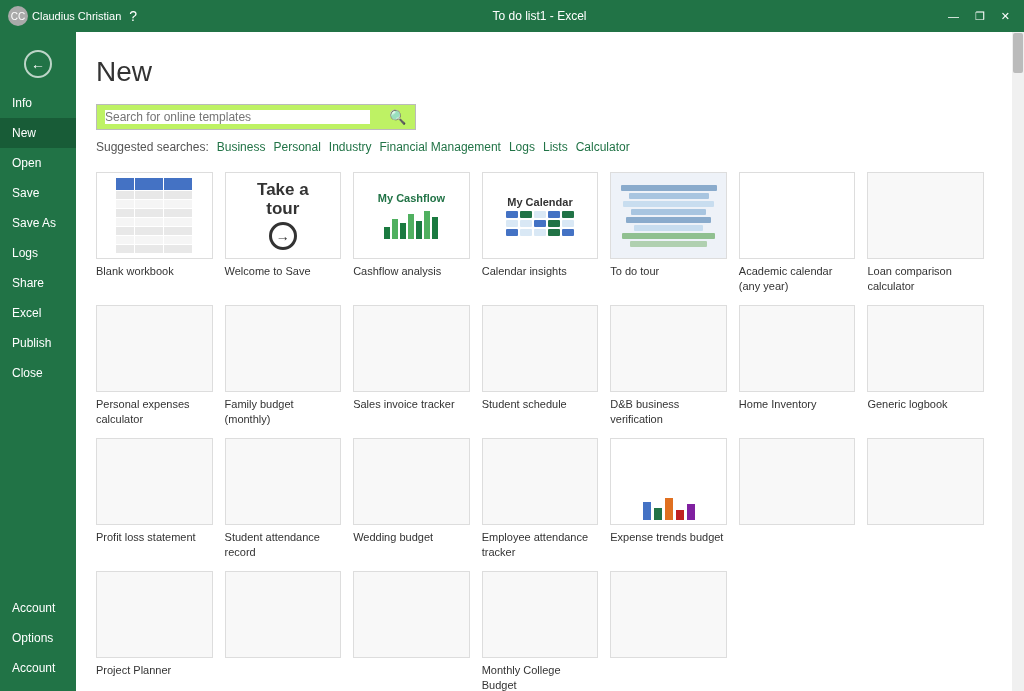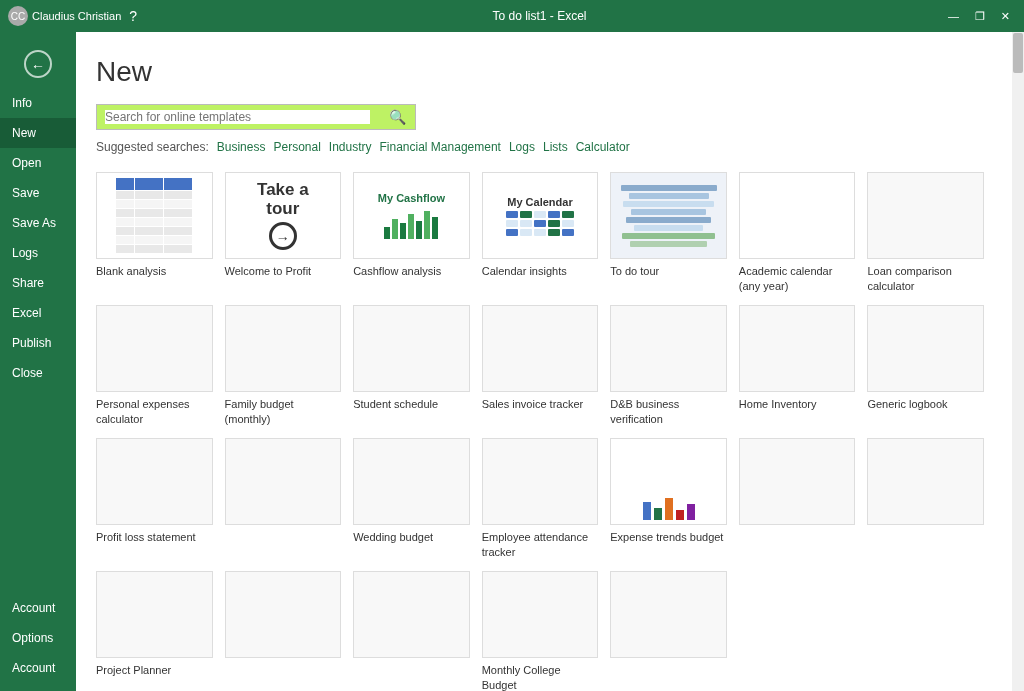--- a/index.html
+++ b/index.html
@@ -238,31 +238,31 @@
               <div style="background: rgb(232, 232, 232);"></div>
               <div style="background: rgb(232, 232, 232);"></div>
               <div style="background: rgb(245, 245, 245);"></div>
               <div style="background: rgb(245, 245, 245);"></div>
               <div style="background: rgb(245, 245, 245);"></div>
               <div style="background: rgb(232, 232, 232);"></div>
               <div style="background: rgb(232, 232, 232);"></div>
               <div style="background: rgb(232, 232, 232);"></div>
             </div>
           </div>
-          <div class="template-name">Blank analysis</div>
+          <div class="template-name">Blank workbook</div>
         </div>
         <div class="template-card">
           <div class="template-thumb" style="background: white;">
             <div style="display: flex; flex-direction: column; align-items: center; justify-content: center; gap: 4px;">
               <div style="font-size: 17px; font-weight: 700; color: rgb(51, 51, 51); line-height: 1.1; text-align: center; white-space: pre;">Take a
 tour</div>
               <div style="width: 28px; height: 28px; border-radius: 50%; border: 3px solid rgb(51, 51, 51); display: flex; align-items: center; justify-content: center; font-size: 14px; color: rgb(51, 51, 51);">→</div>
             </div>
           </div>
-          <div class="template-name">Welcome to Profit</div>
+          <div class="template-name">Welcome to Save</div>
         </div>
         <div class="template-card">
           <div class="template-thumb" style="background: white;">
             <div style="display: flex; flex-direction: column; align-items: center; justify-content: center;">
               <div style="font-size: 11px; color: rgb(33, 115, 70); font-weight: 700; margin-bottom: 3px;">My Cashflow</div>
               <div style="display: flex; align-items: flex-end; gap: 2px; height: 32px;">
                 <div style="width: 6px; height: 12px; background: rgb(26, 122, 64);"></div>
                 <div style="width: 6px; height: 20px; background: rgb(80, 176, 96);"></div>
                 <div style="width: 6px; height: 16px; background: rgb(26, 122, 64);"></div>
                 <div style="width: 6px; height: 25px; background: rgb(80, 176, 96);"></div>
@@ -381,41 +381,41 @@
             <div style="height: 6px; background: rgb(176, 204, 224); border-radius: 1px; opacity: 0.85;"></div>
             <div style="height: 6px; background: rgb(208, 228, 240); border-radius: 1px; opacity: 0.85;"></div>
             <div style="height: 6px; background: rgb(96, 144, 176); border-radius: 1px; opacity: 0.85;"></div>
             <div style="height: 6px; background: rgb(144, 184, 208); border-radius: 1px; opacity: 0.85;"></div>
             <div style="height: 6px; background: rgb(192, 216, 232); border-radius: 1px; opacity: 0.85;"></div>
           </div>
           <div class="template-name">Family budget (monthly)</div>
         </div>
         <div class="template-card">
           <div class="template-thumb" style="background: rgb(248, 248, 248); padding: 5px; display: flex; flex-direction: column; justify-content: center; gap: 2px;">
+            <div style="height: 8px; background: rgb(32, 112, 96); border-radius: 1px; opacity: 0.85;"></div>
+            <div style="height: 8px; background: rgb(64, 160, 144); border-radius: 1px; opacity: 0.85;"></div>
+            <div style="height: 8px; background: rgb(112, 192, 176); border-radius: 1px; opacity: 0.85;"></div>
+            <div style="height: 8px; background: rgb(32, 112, 96); border-radius: 1px; opacity: 0.85;"></div>
+            <div style="height: 8px; background: rgb(64, 160, 144); border-radius: 1px; opacity: 0.85;"></div>
+          </div>
+          <div class="template-name">Sales invoice tracker</div>
+        </div>
+        <div class="template-card">
+          <div class="template-thumb" style="background: rgb(248, 248, 248); padding: 5px; display: flex; flex-direction: column; justify-content: center; gap: 2px;">
             <div style="height: 6px; background: rgb(68, 114, 196); border-radius: 1px; opacity: 0.85;"></div>
             <div style="height: 6px; background: rgb(32, 160, 160); border-radius: 1px; opacity: 0.85;"></div>
             <div style="height: 6px; background: rgb(176, 200, 232); border-radius: 1px; opacity: 0.85;"></div>
             <div style="height: 6px; background: rgb(68, 114, 196); border-radius: 1px; opacity: 0.85;"></div>
             <div style="height: 6px; background: rgb(32, 160, 160); border-radius: 1px; opacity: 0.85;"></div>
             <div style="height: 6px; background: rgb(176, 200, 232); border-radius: 1px; opacity: 0.85;"></div>
           </div>
           <div class="template-name">Student schedule</div>
         </div>
         <div class="template-card">
           <div class="template-thumb" style="background: rgb(248, 248, 248); padding: 5px; display: flex; flex-direction: column; justify-content: center; gap: 2px;">
-            <div style="height: 8px; background: rgb(32, 112, 96); border-radius: 1px; opacity: 0.85;"></div>
-            <div style="height: 8px; background: rgb(64, 160, 144); border-radius: 1px; opacity: 0.85;"></div>
-            <div style="height: 8px; background: rgb(112, 192, 176); border-radius: 1px; opacity: 0.85;"></div>
-            <div style="height: 8px; background: rgb(32, 112, 96); border-radius: 1px; opacity: 0.85;"></div>
-            <div style="height: 8px; background: rgb(64, 160, 144); border-radius: 1px; opacity: 0.85;"></div>
-          </div>
-          <div class="template-name">Sales invoice tracker</div>
-        </div>
-        <div class="template-card">
-          <div class="template-thumb" style="background: rgb(248, 248, 248); padding: 5px; display: flex; flex-direction: column; justify-content: center; gap: 2px;">
             <div style="height: 6px; background: rgb(68, 114, 196); border-radius: 1px; opacity: 0.85;"></div>
             <div style="height: 6px; background: rgb(96, 144, 208); border-radius: 1px; opacity: 0.85;"></div>
             <div style="height: 6px; background: rgb(144, 176, 224); border-radius: 1px; opacity: 0.85;"></div>
             <div style="height: 6px; background: rgb(192, 208, 240); border-radius: 1px; opacity: 0.85;"></div>
             <div style="height: 6px; background: rgb(68, 114, 196); border-radius: 1px; opacity: 0.85;"></div>
             <div style="height: 6px; background: rgb(96, 144, 208); border-radius: 1px; opacity: 0.85;"></div>
           </div>
           <div class="template-name">D&amp;B business verification</div>
         </div>
         <div class="template-card">
@@ -450,20 +450,21 @@
           <div class="template-name">Profit loss statement</div>
         </div>
         <div class="template-card">
           <div class="template-thumb" style="background: rgb(248, 248, 248); padding: 5px; display: flex; flex-direction: column; justify-content: center; gap: 2px;">
             <div style="height: 8px; background: rgb(68, 114, 196); border-radius: 1px; opacity: 0.85;"></div>
             <div style="height: 6px; background: rgb(96, 144, 208); border-radius: 1px; opacity: 0.85;"></div>
             <div style="height: 8px; background: rgb(144, 180, 224); border-radius: 1px; opacity: 0.85;"></div>
             <div style="height: 6px; background: rgb(68, 114, 196); border-radius: 1px; opacity: 0.85;"></div>
             <div style="height: 8px; background: rgb(96, 144, 208); border-radius: 1px; opacity: 0.85;"></div>
           </div>
+          <div class="template-name">Student attendance record</div>
         </div>
         <div class="template-card">
           <div class="template-thumb" style="background: rgb(248, 248, 248); padding: 5px; display: flex; flex-direction: column; justify-content: center; gap: 2px;">
             <div style="height: 6px; background: rgb(176, 208, 192); border-radius: 1px; opacity: 0.85;"></div>
             <div style="height: 6px; background: rgb(144, 192, 168); border-radius: 1px; opacity: 0.85;"></div>
             <div style="height: 6px; background: rgb(216, 232, 216); border-radius: 1px; opacity: 0.85;"></div>
             <div style="height: 6px; background: rgb(176, 208, 192); border-radius: 1px; opacity: 0.85;"></div>
             <div style="height: 6px; background: rgb(144, 192, 168); border-radius: 1px; opacity: 0.85;"></div>
             <div style="height: 6px; background: rgb(216, 232, 216); border-radius: 1px; opacity: 0.85;"></div>
           </div>

